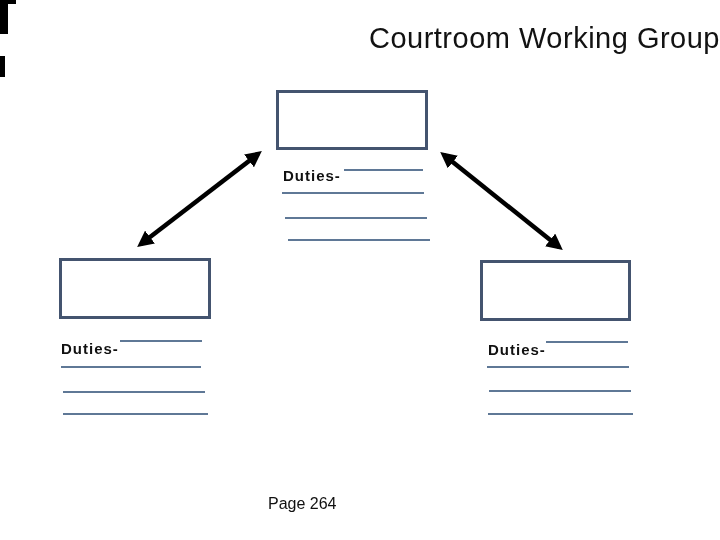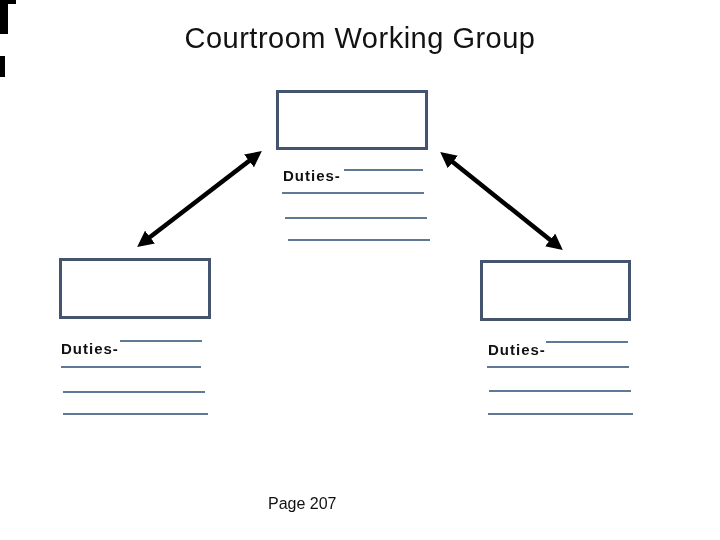--- a/index.html
+++ b/index.html
@@ -9,21 +9,21 @@
     height: 540px;
     background: #ffffff;
     overflow: hidden;
     font-family: "Liberation Sans", sans-serif;
   }
   .slide-title {
     position: absolute;
     top: 22px;
     left: 0;
     width: 100%;
-    text-align: center;
+    text-align: right;
     font-size: 29px;
     letter-spacing: 0.5px;
     color: #121212;
     font-weight: 400;
   }
   .node-box {
     position: absolute;
     background: #ffffff;
     border: 3px solid #44546f;
   }
@@ -111,15 +111,15 @@
   <div class="bline l2"></div>
   <div class="bline l3"></div>
   <div class="bline l4"></div>
 
   <div class="duties-label duties-right">Duties-</div>
   <div class="bline r1"></div>
   <div class="bline r2"></div>
   <div class="bline r3"></div>
   <div class="bline r4"></div>
 
-  <div class="page-label">Page 207</div>
+  <div class="page-label">Page 264</div>
 
 </div>
 
 </body></html>

